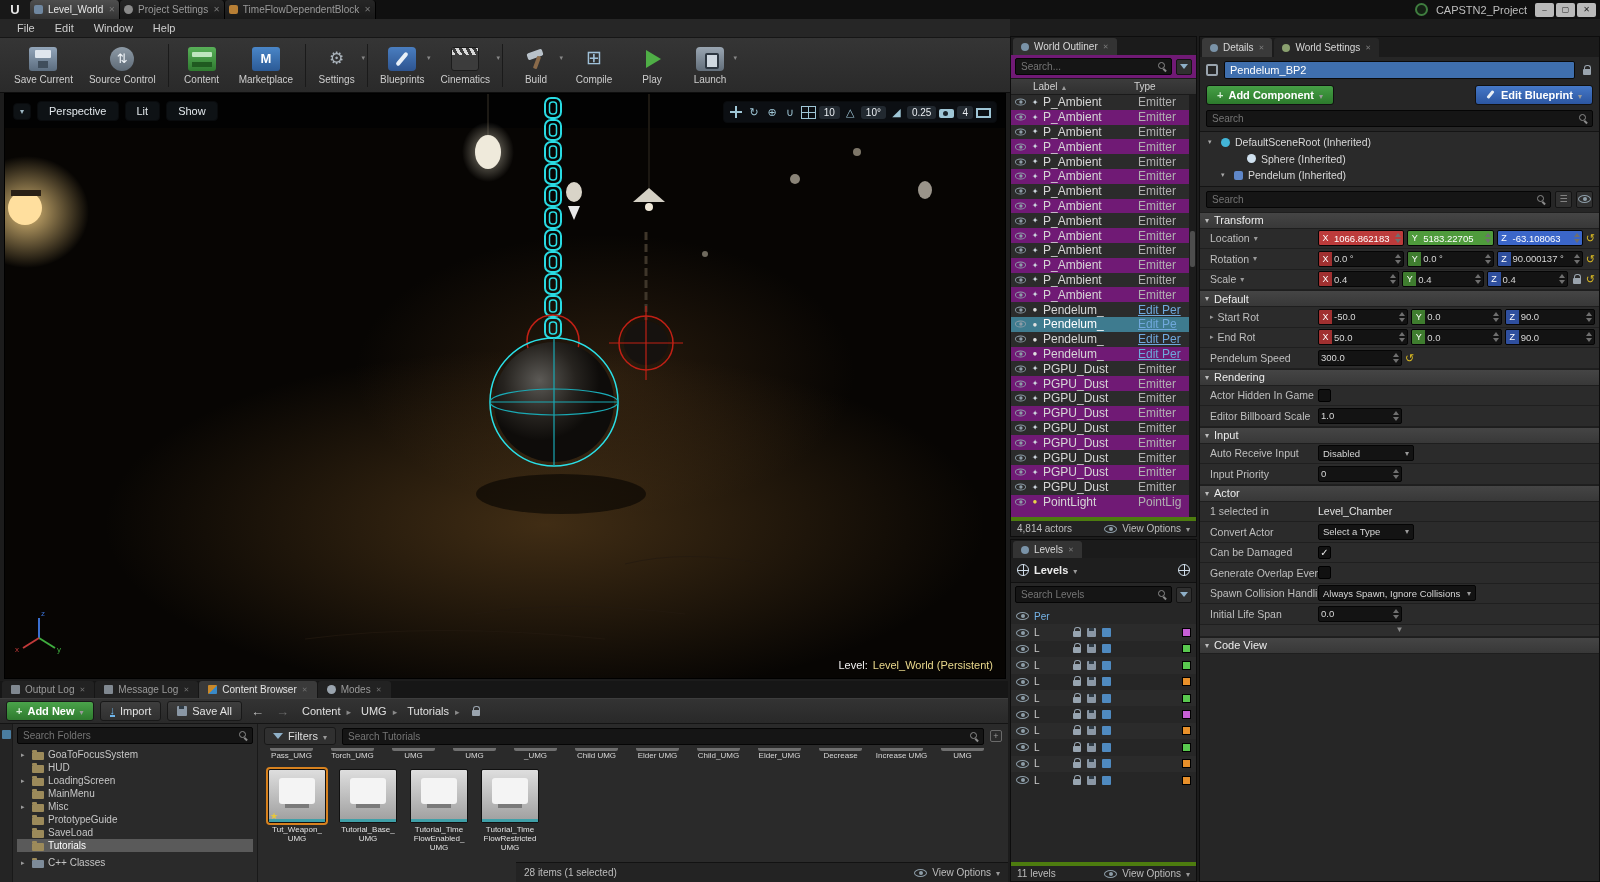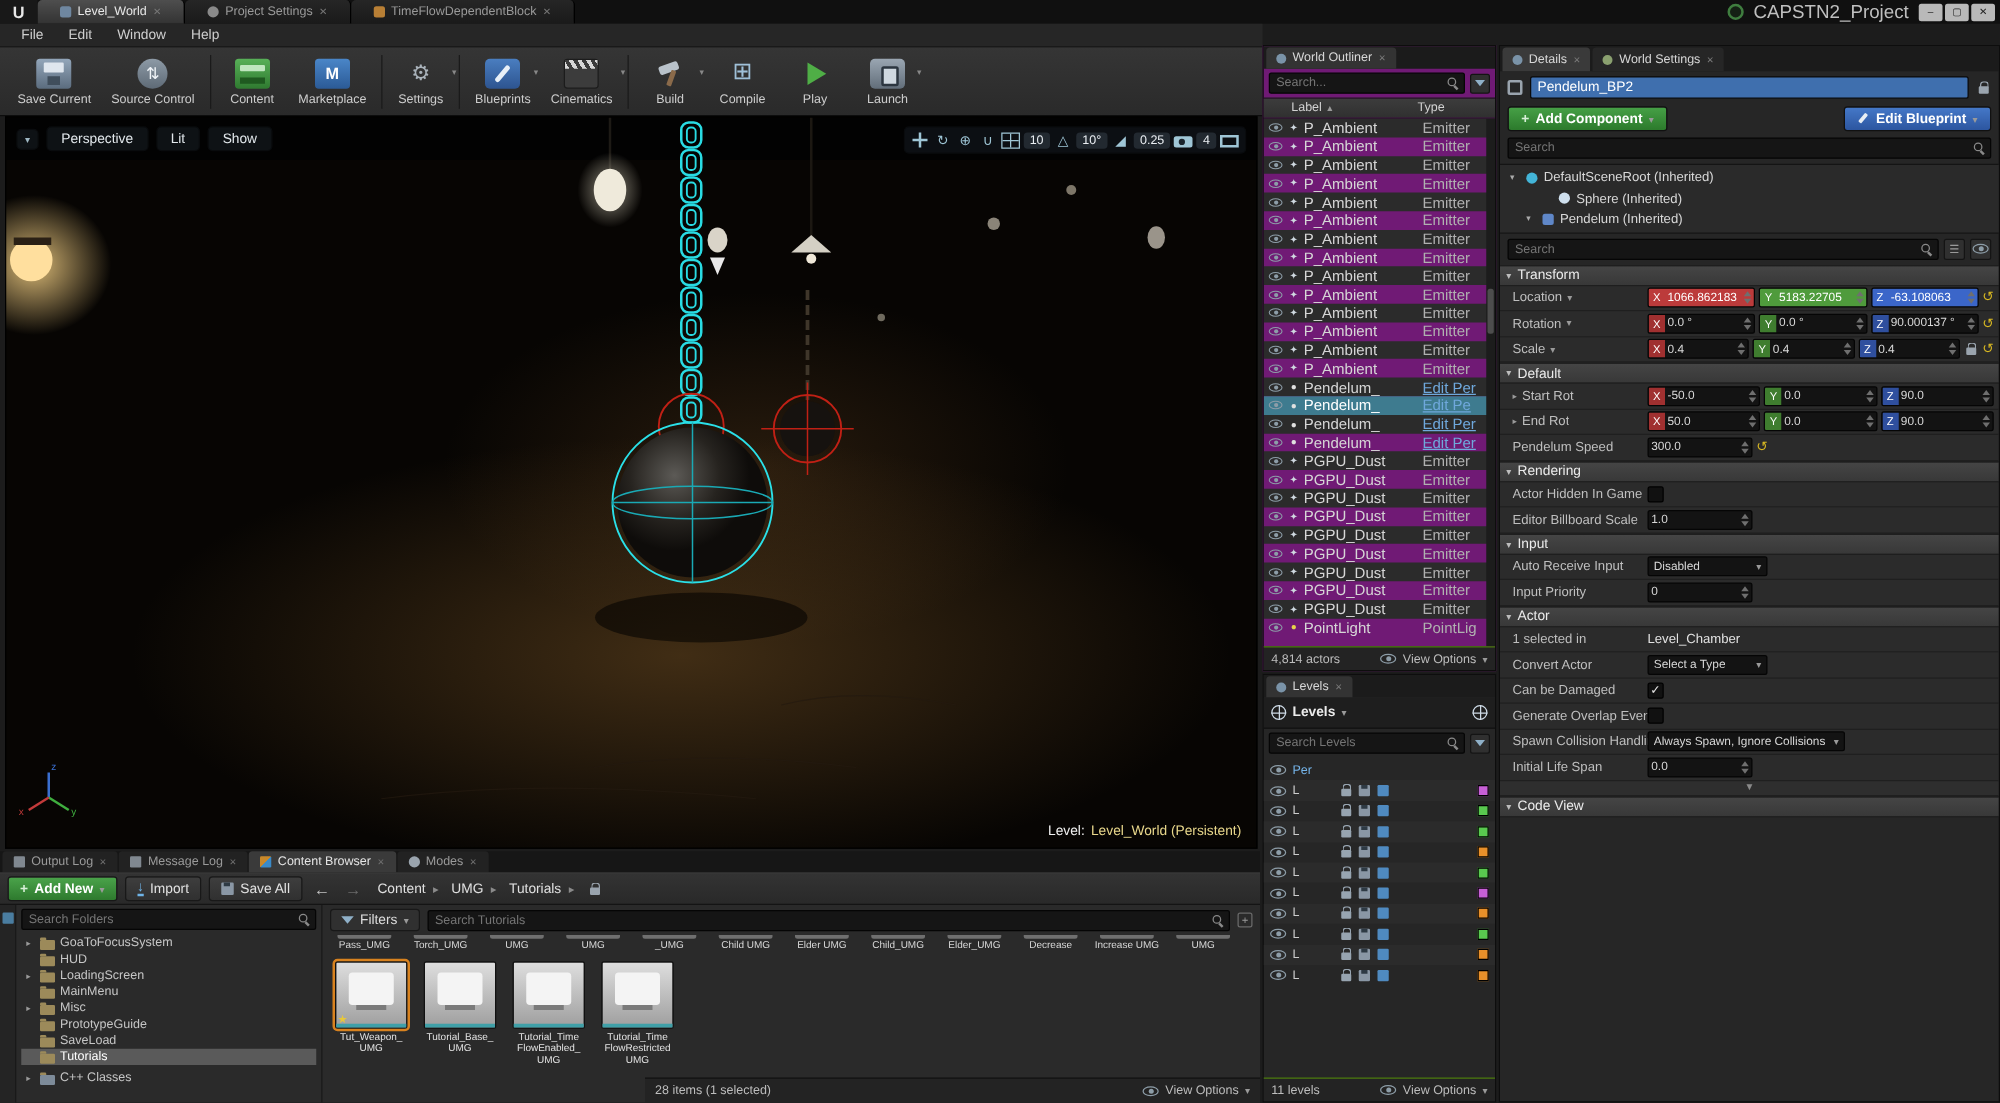--- a/index.html
+++ b/index.html
@@ -7,30 +7,30 @@
   font-family:"Liberation Sans","DejaVu Sans",sans-serif;font-size:11px;color:#c8c8c8}
 input{outline:none}
 [data-interactable]{cursor:default}
 [data-interactable="true"]{cursor:pointer}
 
 
 #tabstrip{position:absolute;left:0;top:0;width:1600px;height:19px;background:#101010;display:flex;align-items:stretch}
 .ue-logo{width:30px;display:flex;align-items:center;justify-content:center;color:#e8e8e8;font-weight:bold;font-size:13px;background:#181818}
 .ue-logo::after{content:"U"}
 #asset-tabs{display:flex}
-.wtab{display:flex;align-items:center;gap:5px;padding:0 18px;background:linear-gradient(#262626,#1a1a1a);border-right:1px solid #000;color:#9a9a9a;font-size:10px;border-radius:4px 4px 0 0}
+.wtab{display:flex;align-items:center;gap:5px;padding:0 4px;background:linear-gradient(#262626,#1a1a1a);border-right:1px solid #000;color:#9a9a9a;font-size:10px;border-radius:4px 4px 0 0}
 .wtab.active{background:linear-gradient(#4e4e4e,#333333);color:#e8e8e8}
 .wtab-icon{width:9px;height:9px;border-radius:2px;flex:none}
 .i-level .wtab-icon{background:#6f87a0}
 .i-settings-tab .wtab-icon{background:#8a8a8a;border-radius:50%}
 .i-blueprint-tab .wtab-icon{background:#b87f35}
 .wtab-close{color:#777;font-size:8px}
 .win-right{margin-left:auto;display:flex;align-items:center;gap:8px;padding-right:4px}
 .proj-icon{width:13px;height:13px;border-radius:50%;border:2px solid #3f7d3f;background:#142014}
-.proj-name{color:#bfbfbf;font-size:15px}
+.proj-name{color:#bfbfbf;font-size:11px}
 .win-btns{display:flex;gap:2px}
 .win-btn{width:19px;height:14px;background:#b9b9b9;border-radius:2px;color:#222;font-size:8px;display:flex;align-items:center;justify-content:center}
 
 
 #menubar{position:absolute;left:0;top:19px;width:1010px;height:19px;background:#262626;display:flex;align-items:center;padding-left:8px;gap:2px;border-bottom:1px solid #161616}
 .menu-item{padding:2px 9px;color:#cfcfcf}
 
 
 #toolbar{position:absolute;left:0;top:38px;width:1010px;height:55px;background:linear-gradient(#353535,#2a2a2a);display:flex;align-items:center;padding:0 6px;border-bottom:1px solid #0d0d0d}
 .tbtn{display:flex;flex-direction:column;align-items:center;justify-content:center;gap:3px;padding:3px 8px 2px;min-width:58px;position:relative}
@@ -177,21 +177,21 @@
 .row-eye{transform:scale(.85)}
 .out-icon{width:10px;text-align:center;font-size:8px;color:#cfd8e0;flex:none}
 .i-emitter .out-icon::after{content:"✦"}
 .i-pend .out-icon::after{content:"●";color:#e0e0e0}
 .i-light .out-icon::after{content:"●";color:#e8d44a}
 .out-label{flex:1;color:#d6d6d6;white-space:nowrap;overflow:hidden}
 .out-type{width:58px;color:#b0b0b0;white-space:nowrap;overflow:hidden;flex:none}
 .out-row.link .out-type{color:#6fa8dc;text-decoration:underline}
 #out-scroll{position:absolute;right:0;top:0;bottom:0;width:7px;background:#1c1c1c}
 #out-thumb{position:absolute;right:1px;top:136px;width:5px;height:36px;background:#4d4d4d;border-radius:2px}
-.pane-footer{height:19px;background:#232323;border-top:1px solid #4d7c0f;display:flex;align-items:center;padding:0 6px;font-size:10px;color:#bdbdbd;flex:none}
+.pane-footer{height:19px;background:#232323;border-top:4px solid #4d7c0f;display:flex;align-items:center;padding:0 6px;font-size:10px;color:#bdbdbd;flex:none}
 
 
 #levels{position:absolute;left:1010px;top:539px;width:187px;height:343px;background:#262626;border:1px solid #0d0d0d;display:flex;flex-direction:column}
 #levels-toolbar{height:25px;background:#1e1e1e;display:flex;align-items:center;padding:0 6px;gap:6px;flex:none;border-bottom:1px solid #101010}
 .globe{width:12px;height:12px;border-radius:50%;border:1.5px solid #cfdce8;position:relative;flex:none}
 .globe::before{content:"";position:absolute;left:45%;top:-1px;bottom:-1px;width:1px;background:#cfdce8}
 .globe::after{content:"";position:absolute;top:45%;left:-1px;right:-1px;height:1px;background:#cfdce8}
 #levels-btn{display:flex;align-items:center;gap:5px;color:#ececec;font-weight:bold}
 #levels-toolbar .right-ico{margin-left:auto}
 #levels-rows{flex:1;padding-top:2px}

